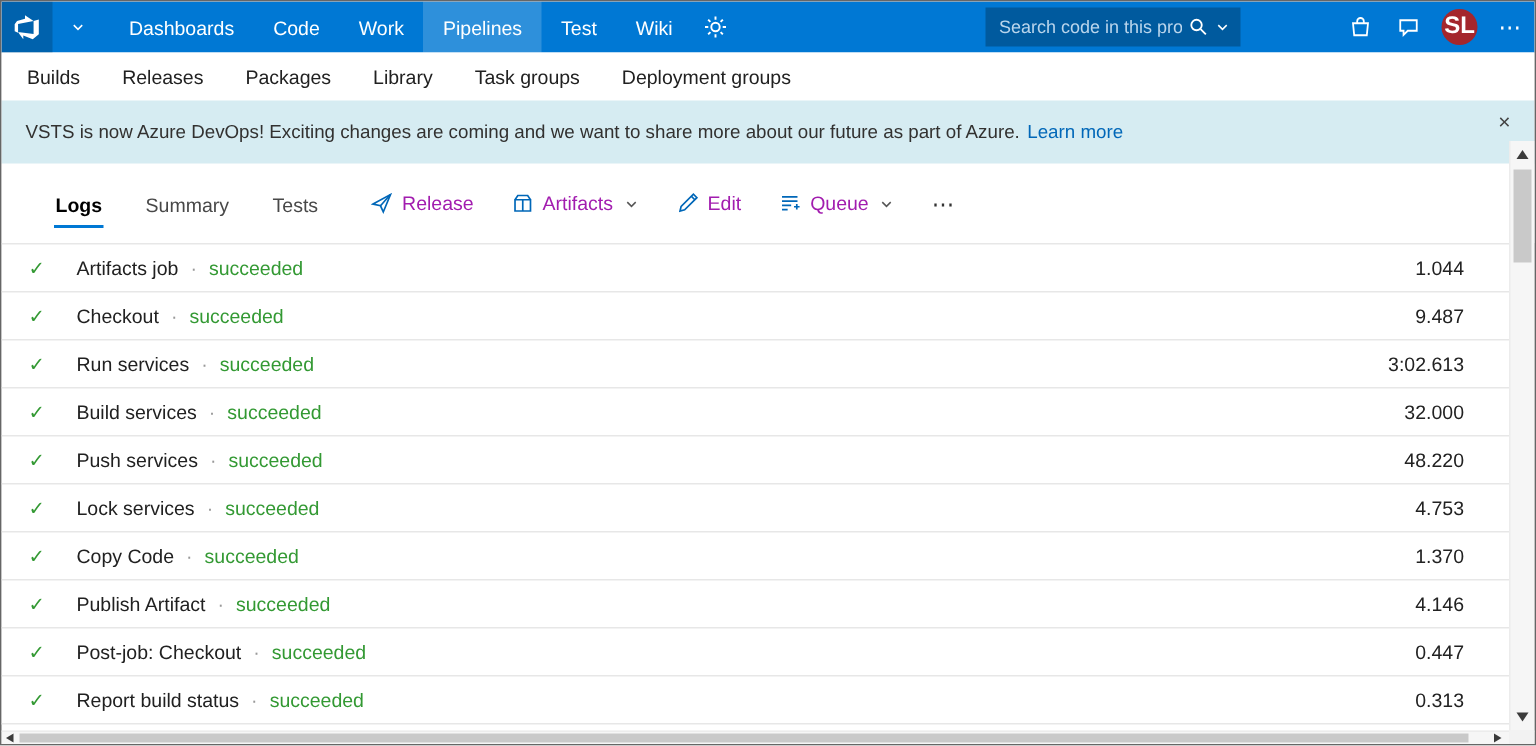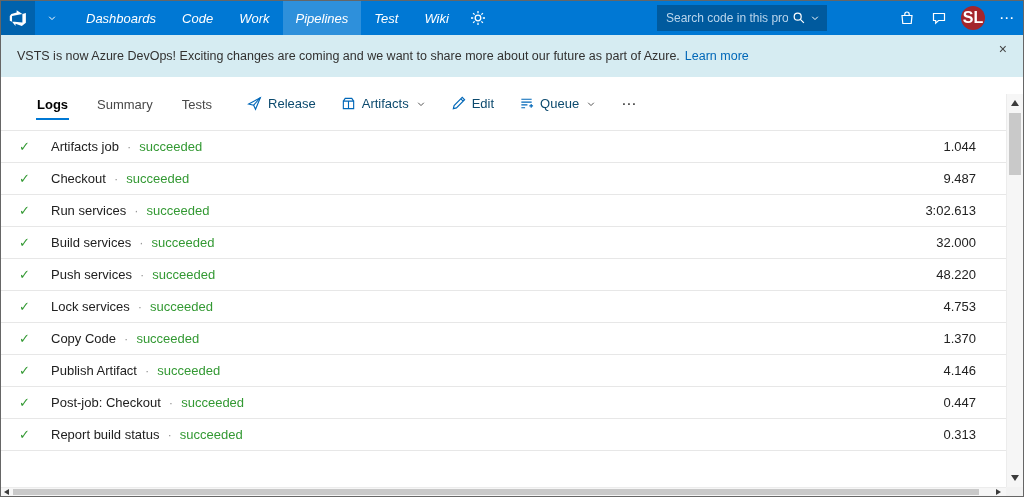--- a/index.html
+++ b/index.html
@@ -10,42 +10,42 @@
     background: #fff; border: 1px solid #666; overflow: hidden;
   }
   
   .topbar {
     display: flex; align-items: center; height: 34px;
     background: var(--header-bg, #0078d4); color: #fff; font-size: 13px;
   }
   .logo { width: 34px; height: 34px; display: flex; align-items: center; justify-content: center; background: rgba(0,0,0,.18); cursor: pointer; }
   .project { display: flex; align-items: center; gap: 7px; padding: 0 12px; height: 100%; white-space: nowrap; cursor: pointer; }
   .topnav { display: flex; height: 100%; margin-left: 4px; }
-  .topnav-item { display: flex; align-items: center; padding: 0 13px; color: #fff; text-decoration: none; cursor: pointer; font-style: italic; }
+  .topnav-item { display: flex; align-items: center; padding: 0 13px; color: #fff; text-decoration: none; cursor: pointer; }
   .topnav-item.active { background: rgba(255,255,255,.18); }
   .header-iconbtn { width: 32px; height: 34px; display: flex; align-items: center; justify-content: center; color: #fff; cursor: pointer; flex: 0 0 auto; }
   .search { margin-left: auto; margin-right: 64px; display: flex; align-items: center; gap: 4px; height: 26px; width: 170px; background: var(--search-bg, #005a9e); padding: 0 7px 0 9px; }
   .search input { flex: 1; min-width: 0; background: transparent; border: 0; outline: 0; color: #fff; font-size: 12px; font-family: inherit; }
   .search input::placeholder { color: #b9d5ec; }
   .avatar { width: 24px; height: 24px; border-radius: 50%; background: var(--avatar-bg, #a4262c); color: #fff; display: flex; align-items: center; justify-content: center; font-size: 16px; font-weight: bold; margin: 12px 6px; cursor: pointer; flex: 0 0 auto; }
   .hdr-ellipsis { font-size: 15px; letter-spacing: 1px; }
   
   .subnav { display: flex; align-items: center; height: 32px; padding-left: 17px; gap: 28px; font-size: 13px; background: #fff; }
   .subnav-item { color: #212121; text-decoration: none; cursor: pointer; white-space: nowrap; }
   
   .banner { position: relative; display: flex; align-items: center; height: 42px; background: var(--banner-bg, #d6ecf2); font-size: 12.5px; color: #323130; padding: 0 16px; }
   .banner-link { color: var(--link, #0067b8); margin-left: 5px; text-decoration: none; cursor: pointer; }
   .banner-close { position: absolute; right: 16px; top: 0; height: 27px; display: flex; align-items: center; color: #444; font-size: 14px; cursor: pointer; }
   
   .tabrow { display: flex; align-items: center; height: 53px; padding-left: 35px; background: #fff; }
   .tabs { display: flex; align-items: center; gap: 27px; }
   .tab { color: #484848; text-decoration: none; font-size: 13px; padding: 9px 1px 6px; border-bottom: 2px solid transparent; cursor: pointer; }
   .tab.active { color: #000; font-weight: bold; border-bottom-color: var(--accent, #0078d4); }
   .toolbar { display: flex; align-items: center; gap: 25px; margin-left: 34px; }
-  .tb { display: flex; align-items: center; gap: 6px; color: #0c4a6e; text-decoration: none; font-size: 13px; cursor: pointer; white-space: nowrap; }
+  .tb { display: flex; align-items: center; gap: 6px; color: #a21caf; text-decoration: none; font-size: 13px; cursor: pointer; white-space: nowrap; }
   .tb .tbicon { color: var(--icon, #0067b8); display: flex; }
   .tb .chev { color: #555; display: flex; margin-left: 1px; }
   .tb-more { font-size: 15px; color: #333; letter-spacing: 2px; cursor: pointer; }
   
   .steps { border-top: 1px solid #e7e7e7; margin-right: 17px; background: #fff; }
   .step { display: flex; align-items: center; height: 32px; border-bottom: 1px solid #e7e7e7; padding: 0 30px 0 18px; font-size: 13px; cursor: pointer; }
   .check { width: 15px; color: var(--success, #339933); font-size: 13px; flex: 0 0 auto; }
   .step-name { margin-left: 17px; color: #212121; }
   .sep { margin: 0 8px; color: #999; }
   .status { color: var(--success, #339933); }
@@ -123,20 +123,34 @@
     </div>
     <div class="header-iconbtn">
       <svg width="16" height="16" viewBox="0 0 16 16" stroke="#fff" fill="none" stroke-width="1.2">
         <path d="M2.5 3.5h11v7h-6l-2.8 2.7v-2.7H2.5z"></path>
       </svg>
     </div>
     <div class="avatar">SL</div>
     <div class="header-iconbtn hdr-ellipsis">⋯</div>
   </header>
 
+  <nav class="subnav">
+
+      <a class="subnav-item">Builds</a>
+
+      <a class="subnav-item">Releases</a>
+
+      <a class="subnav-item">Packages</a>
+
+      <a class="subnav-item">Library</a>
+
+      <a class="subnav-item">Task groups</a>
+
+      <a class="subnav-item">Deployment groups</a>
+    </nav>
 
   <div class="banner">
     <span class="banner-text">VSTS is now Azure DevOps! Exciting changes are coming and we want to share more about our future as part of Azure.</span>
     <a class="banner-link">Learn more</a>
     <span class="banner-close">×</span>
   </div>
 
   <div class="tabrow">
     <div class="tabs">
 

